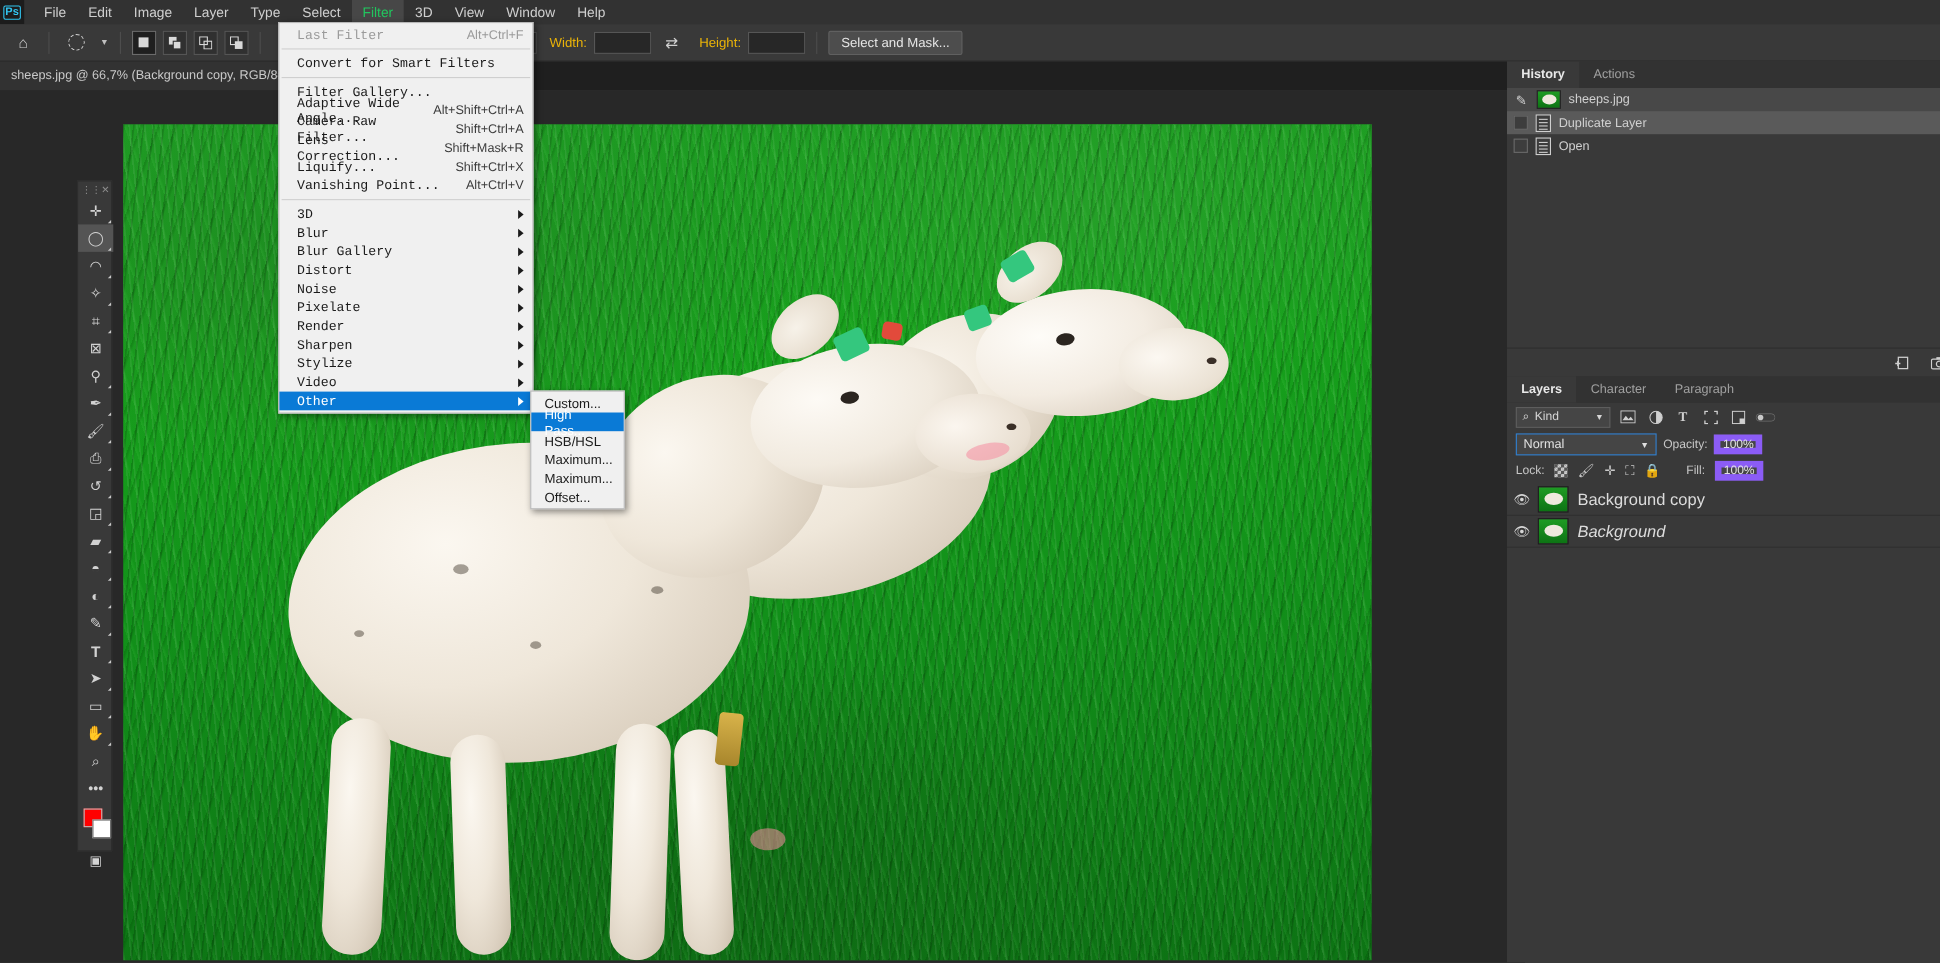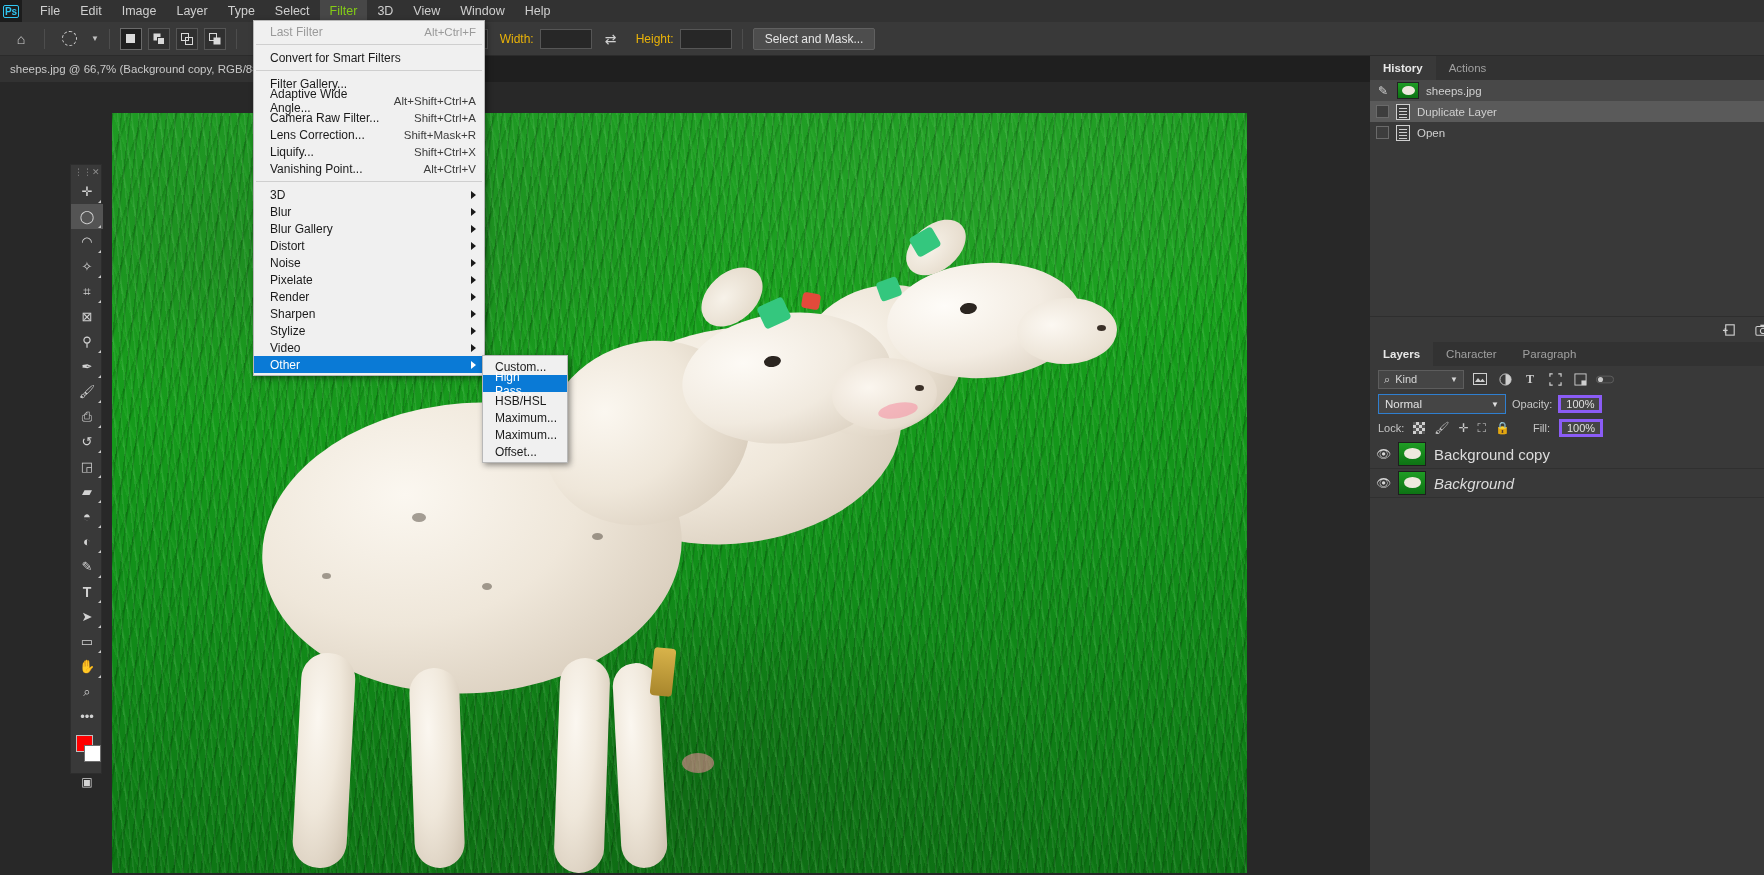--- a/index.html
+++ b/index.html
@@ -25,21 +25,21 @@
     margin-right: 8px;
   }
   .ps-logo span {
     font-size: 10px; font-weight: bold; color: #31c5f0;
     border: 1px solid #31c5f0; border-radius: 2px; padding: 0px 1px; line-height: 11px;
   }
   .menu-item {
     padding: 3px 10px; font-size: 12.5px; color: #cfcfcf; line-height: 16px;
     cursor: default;
   }
-  .menu-item.active { background: #474747; color: #84cc16; }
+  .menu-item.active { background: #474747; color: #22c55e; }
 
   
   .optionsbar {
     position: absolute; left: 0; top: 22px; width: 1764px; height: 34px;
     background: #393939; border-bottom: 1px solid #2b2b2b;
     display: flex; align-items: center; padding-left: 8px; gap: 6px;
   }
   .opt-icon {
     width: 26px; height: 24px; display: flex; align-items: center; justify-content: center;
     color: #d0d0d0; font-size: 14px;
@@ -231,21 +231,21 @@
   }
   .fl-icon { width: 18px; height: 18px; display:flex;align-items:center;justify-content:center; color:#cfcfcf; font-size:12px;}
   .blend-row { height: 24px; display:flex; align-items:center; gap:6px; padding: 0 8px; }
   .blend-select {
     width: 128px; height: 20px; background:#454545; border:1px solid #2f7fd0;
     display:flex; align-items:center; justify-content:space-between;
     padding: 0 6px; font-size: 11.5px; color:#e0e0e0;
   }
   .sm-label { font-size: 11px; color:#c6c6c6; }
   .sm-val {
-    height: 18px; min-width: 44px; background:#454545; border:3px solid #8b5cf6;
+    height: 18px; min-width: 44px; background:#454545; border:6px solid #8b5cf6;
     font-size: 11px; color:#e0e0e0; display:flex;align-items:center;justify-content:center;
   }
   .lock-row { height: 24px; display:flex; align-items:center; gap:9px; padding: 0 8px; }
   .lock-ico { color:#c9c9c9; font-size: 12px; display:flex;align-items:center; }
   .checker {
     width: 12px; height: 12px;
     background-image: linear-gradient(45deg,#cfcfcf 25%,transparent 25%,transparent 75%,#cfcfcf 75%),
                       linear-gradient(45deg,#cfcfcf 25%,transparent 25%,transparent 75%,#cfcfcf 75%);
     background-size: 6px 6px; background-position: 0 0, 3px 3px; background-color:#555;
   }
@@ -272,21 +272,21 @@
     background: #f0f0f0; border: 1px solid #b8b8b8;
     box-shadow: 2px 2px 6px rgba(0,0,0,.45); z-index: 60;
     padding: 2px 0;
   }
   .dd-item {
     height: 17px; display:flex; align-items:center; font-size: 12px; color:#1a1a1a;
     padding: 0 8px 0 16px; position: relative;
   }
   .dd-item.disabled { color:#9a9a9a; }
   .dd-item.highlight { background:#0a7ad6; color:#ffffff; }
-  .dd-label { flex: 1; }
+  .dd-label { flex: 1; font-family: Liberation Mono, monospace; }
   .dd-short { font-size: 11.5px; color:#3c3c3c; padding-left: 12px; }
   .dd-item.disabled .dd-short { color:#9a9a9a; }
   .dd-arrow {
     width: 0; height: 0; border-top: 4px solid transparent; border-bottom: 4px solid transparent;
     border-left: 5px solid #1a1a1a; margin-left: 8px;
   }
   .dd-item.highlight .dd-arrow { border-left-color: #ffffff; }
   .dd-sep { height: 1px; background:#cfcfcf; margin: 4px 2px; }
 
   .submenu {

